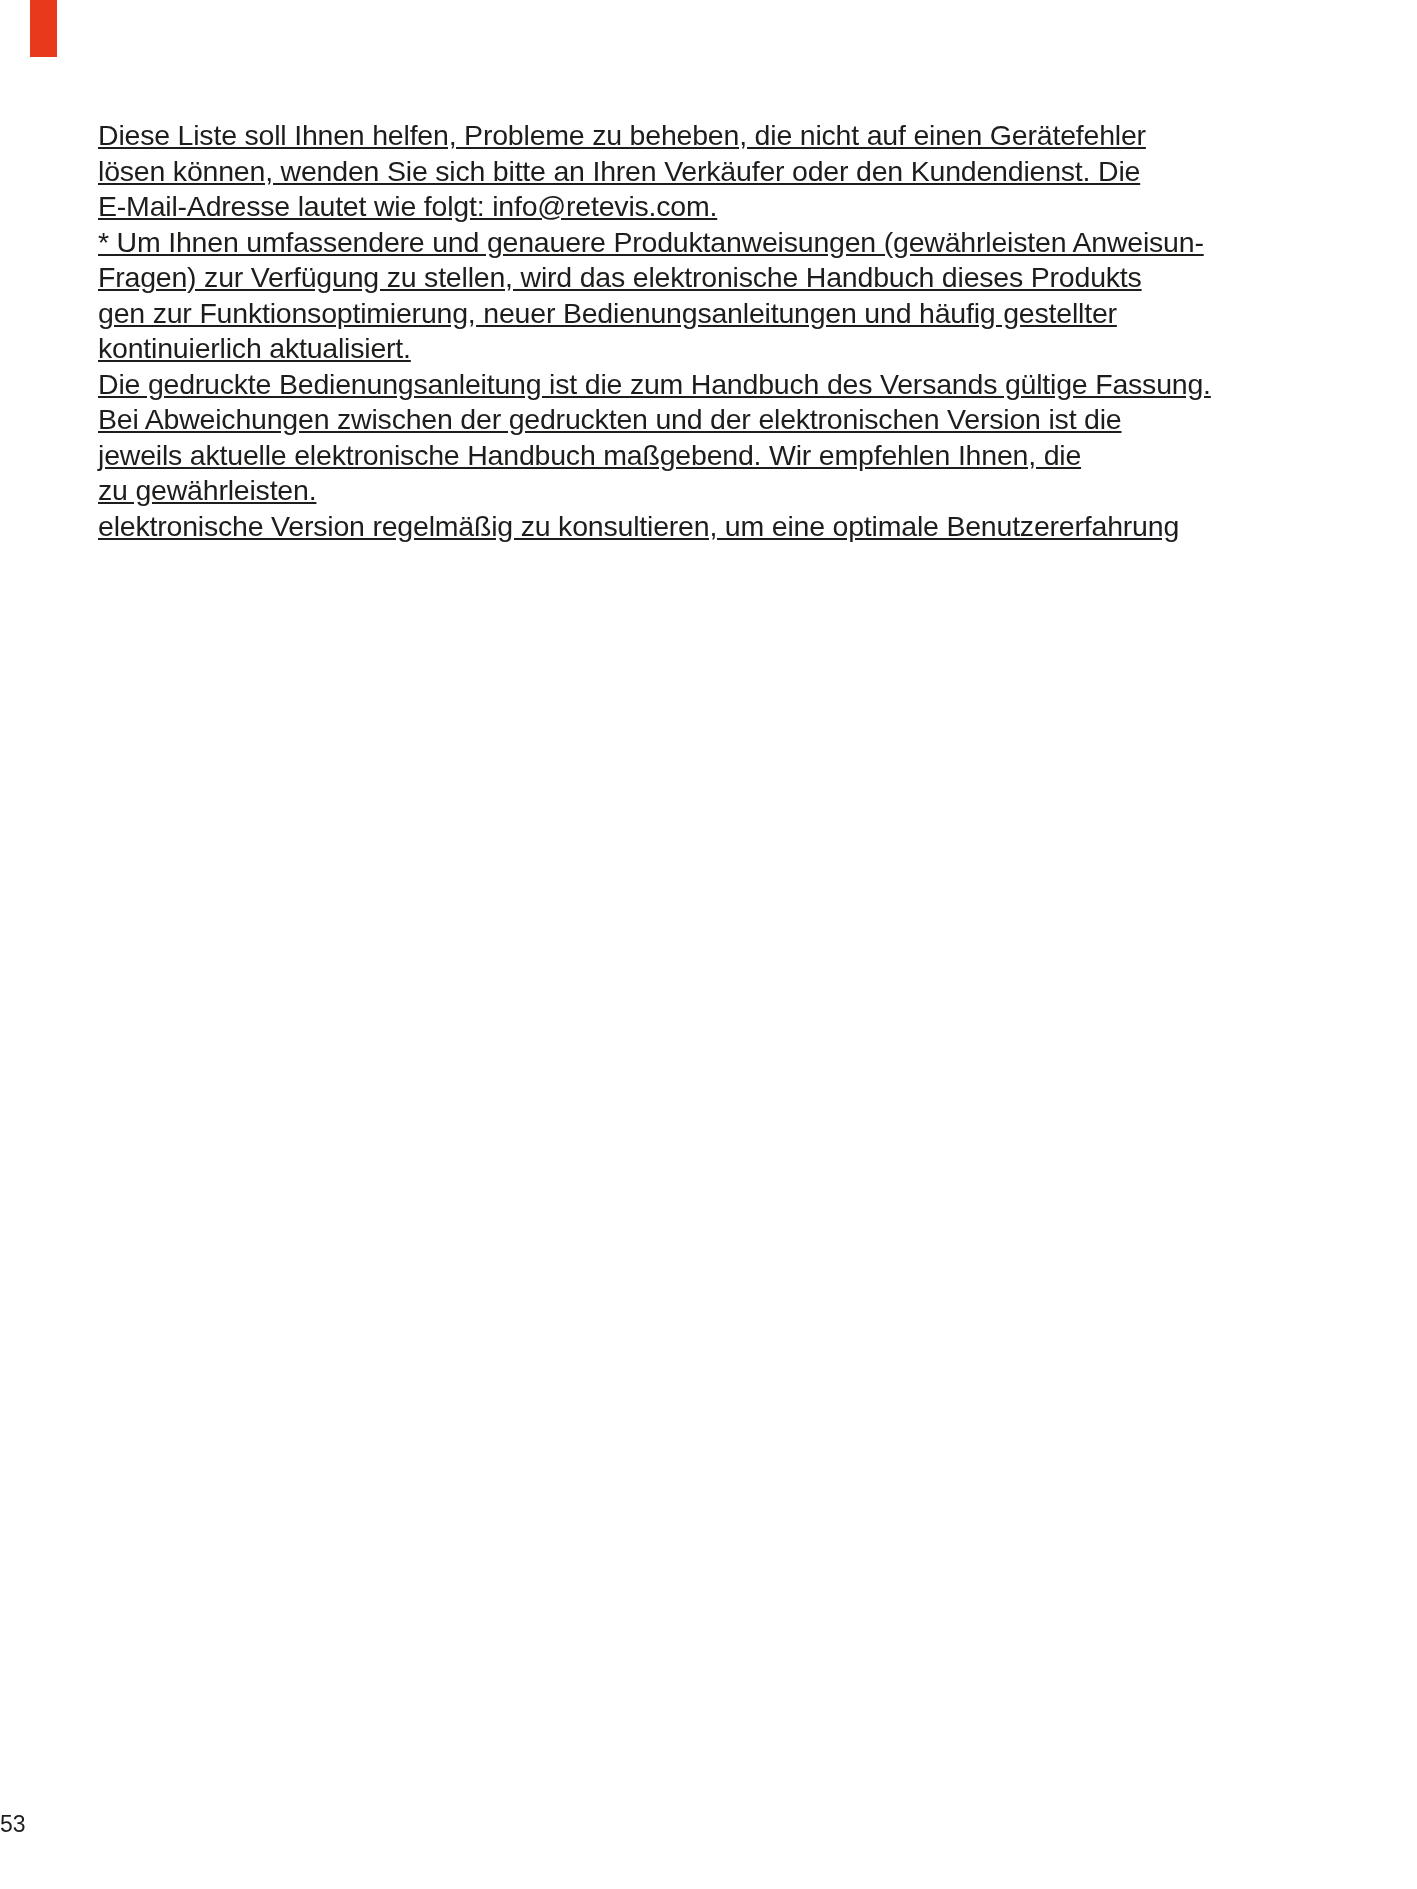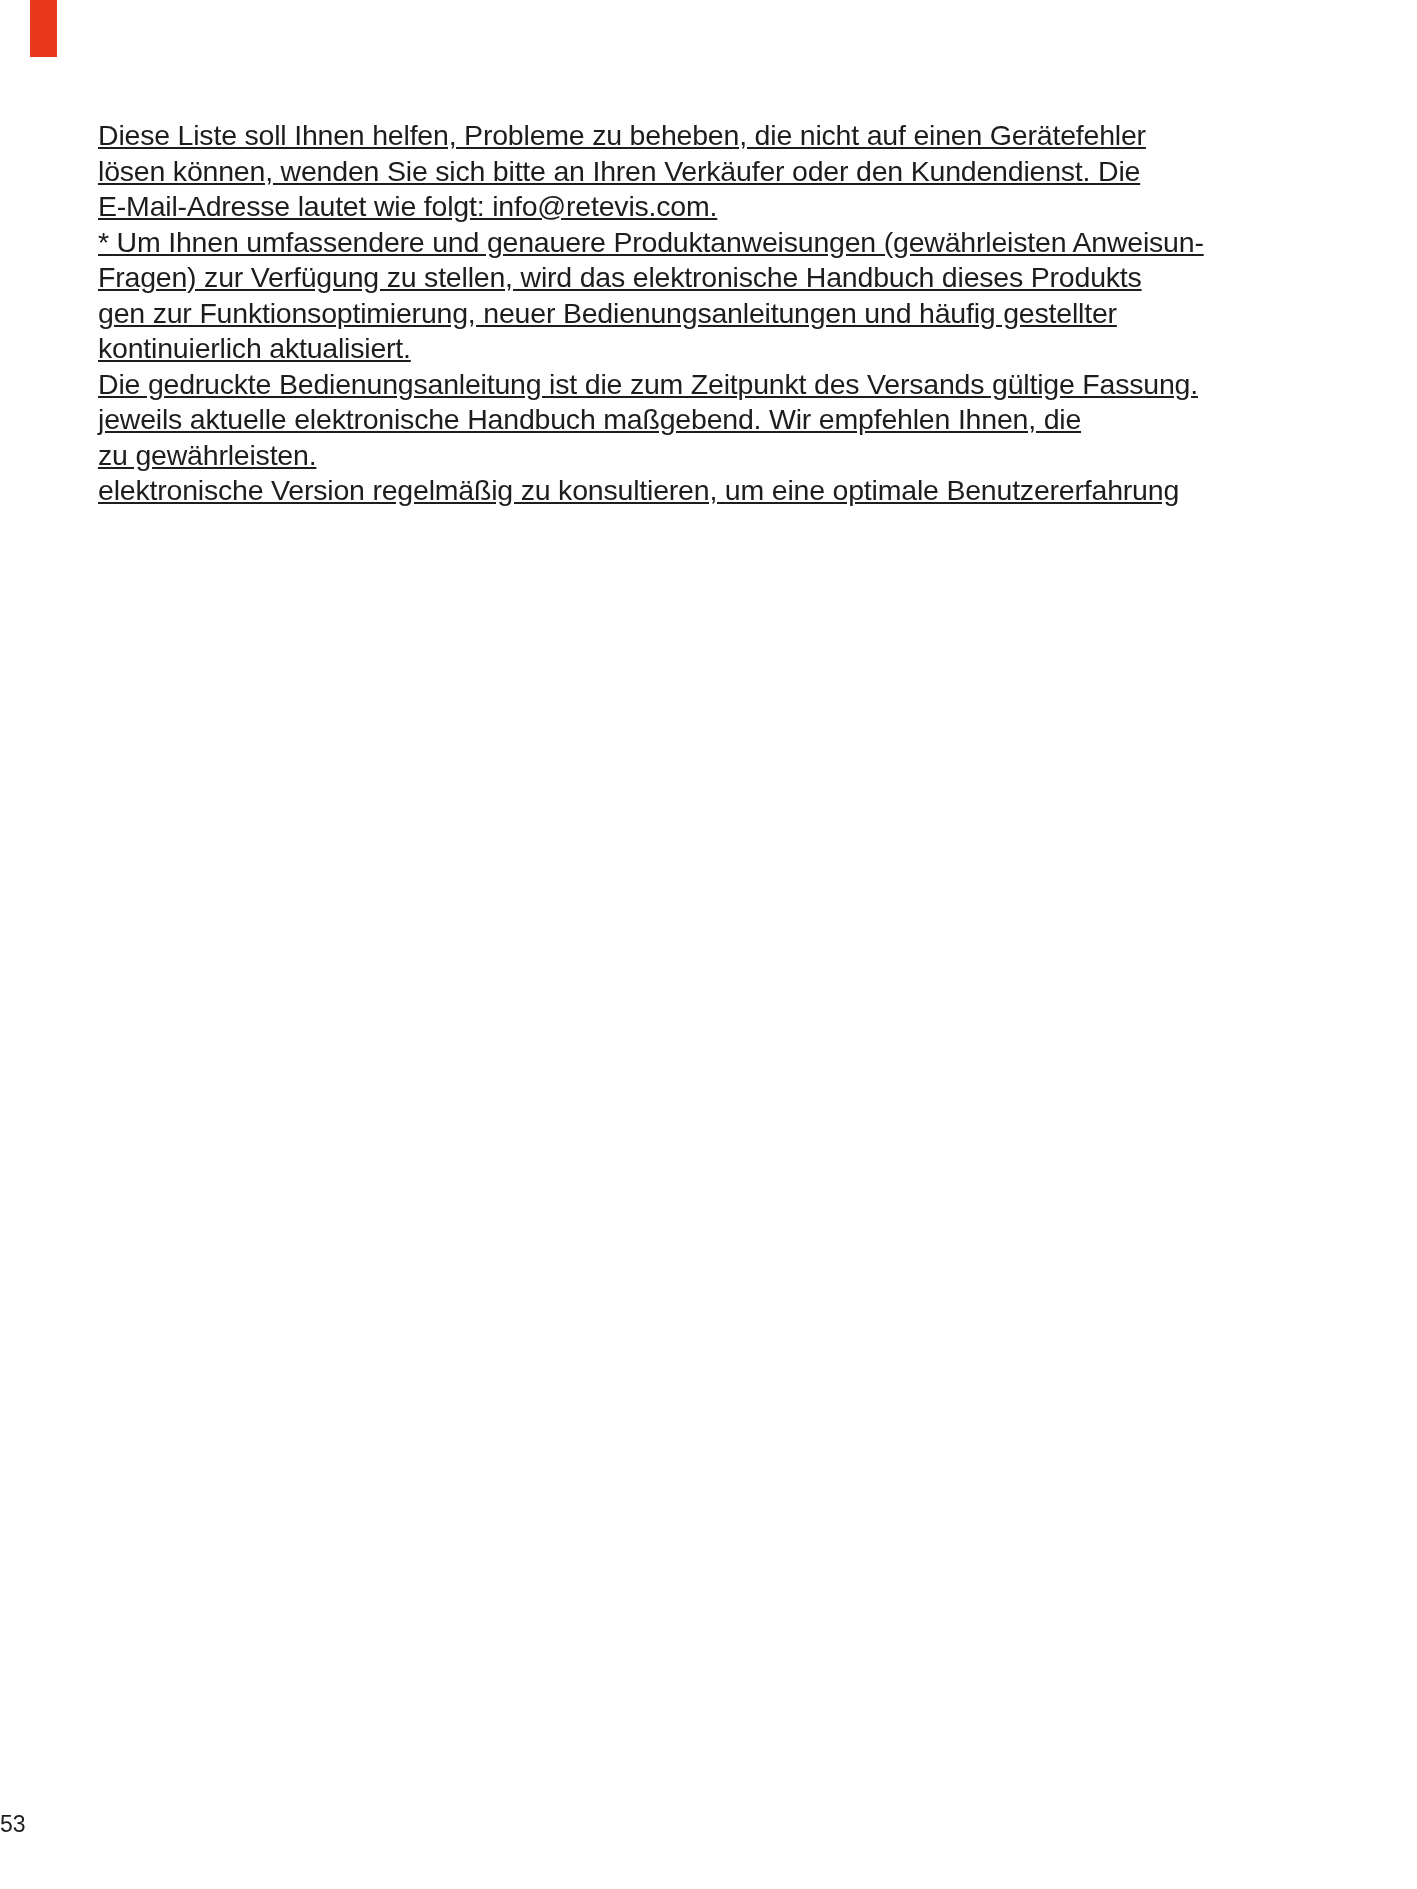--- a/index.html
+++ b/index.html
@@ -54,20 +54,21 @@
   <div class="corner-tab" style="background-color: rgb(232, 57, 29);"></div>
 
   <div class="text-block">
       <div class="text-line">Diese Liste soll Ihnen helfen, Probleme zu beheben, die nicht auf einen Gerätefehler</div>
       <div class="text-line">lösen können, wenden Sie sich bitte an Ihren Verkäufer oder den Kundendienst. Die</div>
       <div class="text-line">E-Mail-Adresse lautet wie folgt: info@retevis.com.</div>
       <div class="text-line">* Um Ihnen umfassendere und genauere Produktanweisungen (gewährleisten Anweisun-</div>
       <div class="text-line">Fragen) zur Verfügung zu stellen, wird das elektronische Handbuch dieses Produkts</div>
       <div class="text-line">gen zur Funktionsoptimierung, neuer Bedienungsanleitungen und häufig gestellter</div>
       <div class="text-line">kontinuierlich aktualisiert.</div>
-      <div class="text-line">Die gedruckte Bedienungsanleitung ist die zum Zeitpunkt des Versands gültige Fassung.</div>
+      <div class="text-line">Die gedruckte Bedienungsanleitung ist die zum Handbuch des Versands gültige Fassung.</div>
+      <div class="text-line">Bei Abweichungen zwischen der gedruckten und der elektronischen Version ist die</div>
       <div class="text-line">jeweils aktuelle elektronische Handbuch maßgebend. Wir empfehlen Ihnen, die</div>
       <div class="text-line">zu gewährleisten.</div>
       <div class="text-line">elektronische Version regelmäßig zu konsultieren, um eine optimale Benutzererfahrung</div>
     </div>
 
   <div class="page-number">53</div>
 </div>
 
 </body></html>

